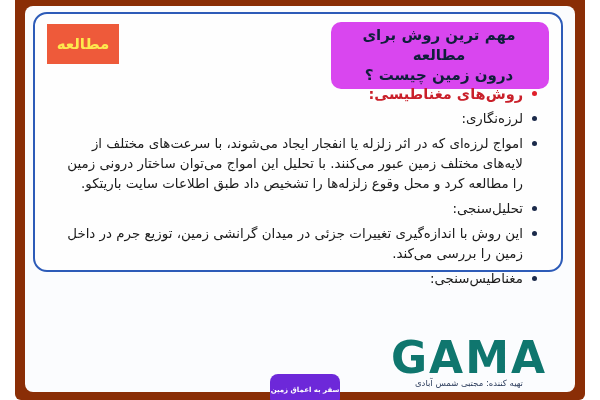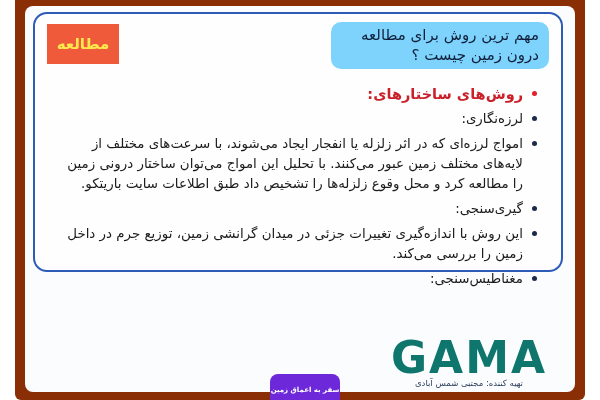--- a/index.html
+++ b/index.html
@@ -45,26 +45,26 @@
       border-radius: 14px;
       background: #fefefe;
       box-sizing: border-box;
     }
     .title-box {
       position: absolute;
       right: 12px;
       top: 8px;
       width: 200px;
       padding: 3px 10px 4px 8px;
-      background: #7dd3fc;
+      background: #d946ef;
       border-radius: 10px;
       direction: rtl;
-      text-align: right;
+      text-align: center;
       color: #0f1f3a;
-      font-weight: normal;
+      font-weight: bold;
       font-size: 15px;
       line-height: 20px;
     }
     .tag-box {
       position: absolute;
       left: 12px;
       top: 10px;
       width: 72px;
       height: 40px;
       background: #ee5a3a;
@@ -156,33 +156,33 @@
       </div>
 
       <div class="title-box">
         <div>مهم ترین روش برای مطالعه</div>
         <div>درون زمین چیست ؟</div>
       </div>
 
       <div class="content">
         <div class="item heading">
           <span class="bullet"></span>
-          <span>روش‌های ساختارهای:</span>
+          <span>روش‌های مغناطیسی:</span>
         </div>
         <div class="item">
           <span class="bullet"></span>
           <span>لرزه‌نگاری:</span>
         </div>
         <div class="item">
           <span class="bullet"></span>
           <span>امواج لرزه‌ای که در اثر زلزله یا انفجار ایجاد می‌شوند، با سرعت‌های مختلف از لایه‌های مختلف زمین عبور می‌کنند. با تحلیل این امواج می‌توان ساختار درونی زمین را مطالعه کرد و محل وقوع زلزله‌ها را تشخیص داد طبق اطلاعات سایت باریتکو.</span>
         </div>
         <div class="item">
           <span class="bullet"></span>
-          <span>گیری‌سنجی:</span>
+          <span>تحلیل‌سنجی:</span>
         </div>
         <div class="item">
           <span class="bullet"></span>
           <span>این روش با اندازه‌گیری تغییرات جزئی در میدان گرانشی زمین، توزیع جرم در داخل زمین را بررسی می‌کند.</span>
         </div>
         <div class="item">
           <span class="bullet"></span>
           <span>مغناطیس‌سنجی:</span>
         </div>
       </div>

